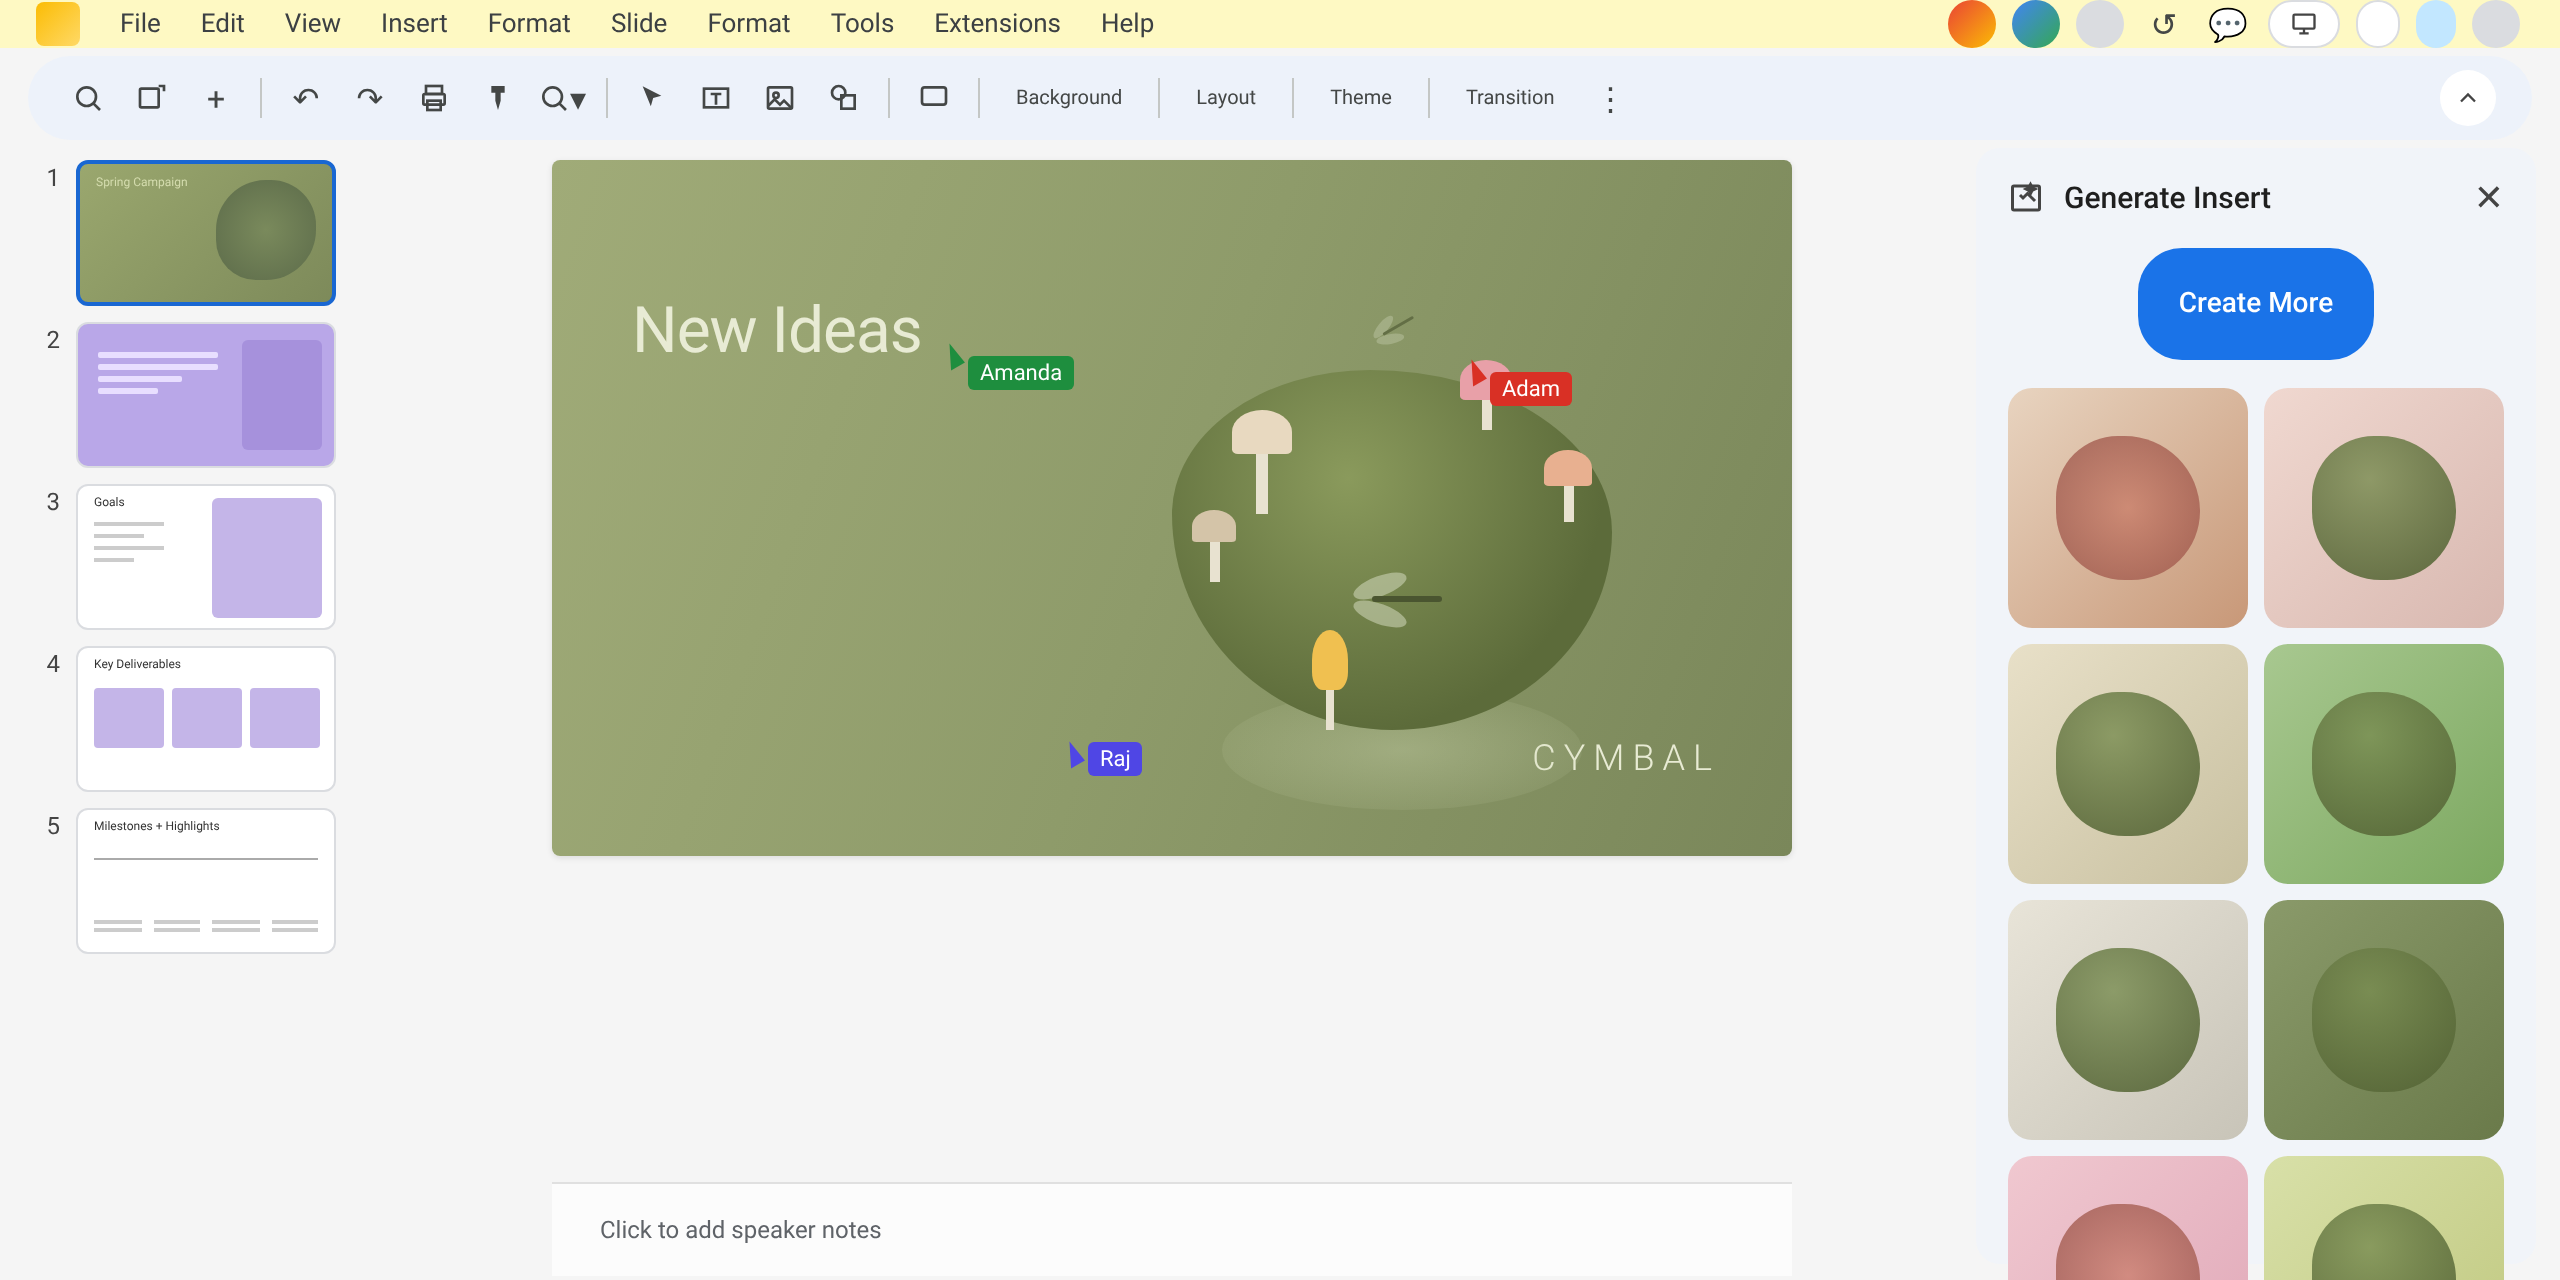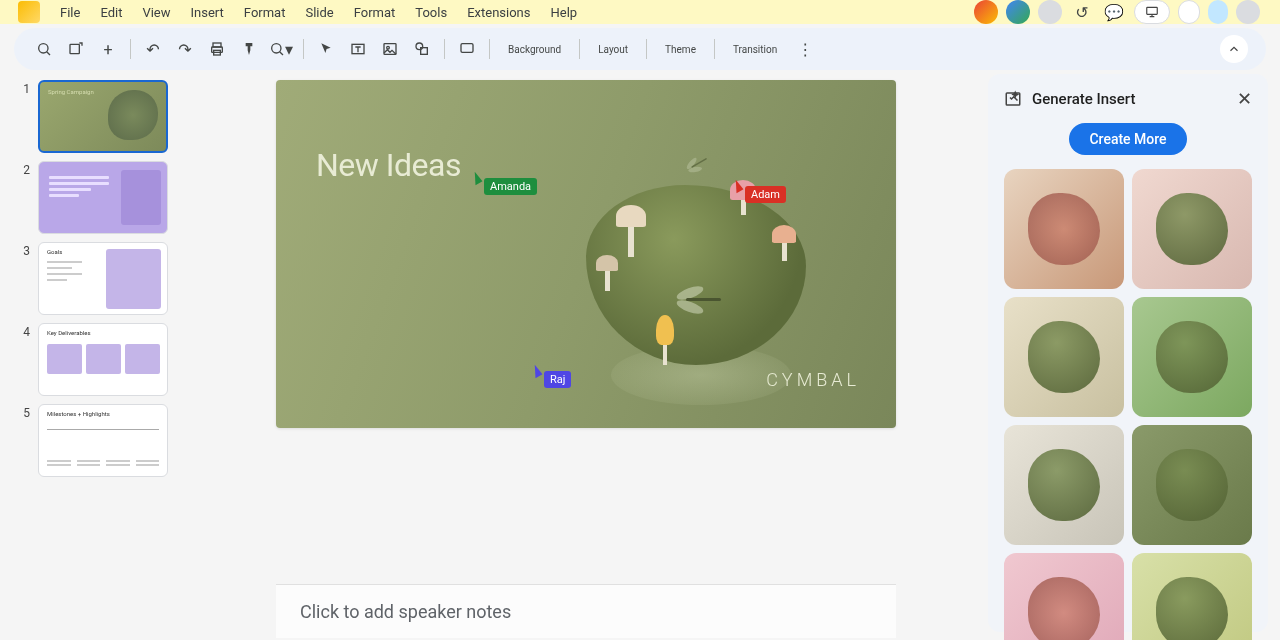--- a/index.html
+++ b/index.html
@@ -90,29 +90,29 @@
 
 
 .collab-cursor { position: absolute; display: flex; align-items: flex-start; }
 .cursor-arrow { width: 0; height: 0; border-left: 6px solid transparent; border-right: 2px solid transparent; border-bottom: 12px solid; transform: rotate(-30deg); }
 .cursor-label { font-size: 11px; color: #fff; padding: 2px 6px; border-radius: 3px; margin-left: 4px; margin-top: 6px; }
 .cursor-green .cursor-arrow { border-bottom-color: #1e8e3e; } .cursor-green .cursor-label { background: #1e8e3e; }
 .cursor-red .cursor-arrow { border-bottom-color: #d93025; } .cursor-red .cursor-label { background: #d93025; }
 .cursor-blue .cursor-arrow { border-bottom-color: #4f46e5; } .cursor-blue .cursor-label { background: #4f46e5; }
 
 
-.speaker-notes { margin-top: auto; width: 620px; padding: 16px 24px; font-size: 18px; color: #5f6368; background: rgba(255,255,255,0.7); border-top: 1px solid #e0e0e0; cursor: text; }
+.speaker-notes { margin-top: auto; width: 620px; padding: 16px 24px; font-size: 12px; color: #5f6368; background: rgba(255,255,255,0.7); border-top: 1px solid #e0e0e0; cursor: text; }
 
 
 .sidebar { width: 280px; background: #f1f4f9; border-radius: 12px; margin: 0 12px 12px 0; padding: 14px 16px; }
 .sidebar-header { display: flex; align-items: center; gap: 10px; margin-bottom: 14px; }
 .sidebar-title { font-size: 15px; color: #1f1f1f; font-weight: 500; flex: 1; }
 .close-icon { cursor: pointer; color: #444; font-size: 18px; }
 .prompt-input { width: 100%; background: #fff; border: none; border-radius: 10px; padding: 12px 16px; font-size: 13px; color: #3c4043; margin-bottom: 14px; }
-.create-more-btn { background: #1a73e8; color: #fff; border: none; border-radius: 22px; padding: 8px 20px; font-size: 14px; font-weight: 500; cursor: pointer; display: block; margin: 0 auto 14px; }
+.create-more-btn { background: #1a73e8; color: #fff; border: none; border-radius: 22px; padding: 20px 20px; font-size: 14px; font-weight: 500; cursor: pointer; display: block; margin: 0 auto 14px; }
 .gen-grid { display: grid; grid-template-columns: 1fr 1fr; gap: 8px; }
 .gen-tile { width: 100%; aspect-ratio: 1; border-radius: 12px; cursor: pointer; position: relative; overflow: hidden; }
 .gt1 { background: linear-gradient(135deg, #e8d4c0, #c89878); }
 .gt2 { background: linear-gradient(135deg, #f0d8d0, #d8b8b0); }
 .gt3 { background: linear-gradient(135deg, #e8e0c8, #c8c0a0); }
 .gt4 { background: linear-gradient(135deg, #a8c890, #7ca860); }
 .gt5 { background: linear-gradient(135deg, #e8e4d8, #c8c4b8); }
 .gt6 { background: linear-gradient(135deg, #8a9a6a, #6a7a4a); }
 .gt7 { background: linear-gradient(135deg, #f0c8d0, #e0a8b8); }
 .gt8 { background: linear-gradient(135deg, #d8e0a8, #c0c880); }
@@ -350,21 +350,21 @@
       </div>
 
       <div class="collab-cursor cursor-green" style="top:92px; left:196px;">
         <div class="cursor-arrow"></div>
           <div class="cursor-label">Amanda</div>
       </div>
       <div class="collab-cursor cursor-red" style="top:100px; right:110px;">
         <div class="cursor-arrow"></div>
           <div class="cursor-label">Adam</div>
       </div>
-      <div class="collab-cursor cursor-blue" style="bottom:40px; left:256px;">
+      <div class="collab-cursor cursor-blue" style="bottom:40px; left:256px;align-items:center;">
         <div class="cursor-arrow"></div>
           <div class="cursor-label">Raj</div>
       </div>
     </div>
     <div class="speaker-notes">Click to add speaker notes</div>
   </div>
 
   <div class="sidebar">
     <div class="sidebar-header">
       <svg width="18" height="18" viewBox="0 0 24 24" fill="none" stroke="#444" stroke-width="2">

